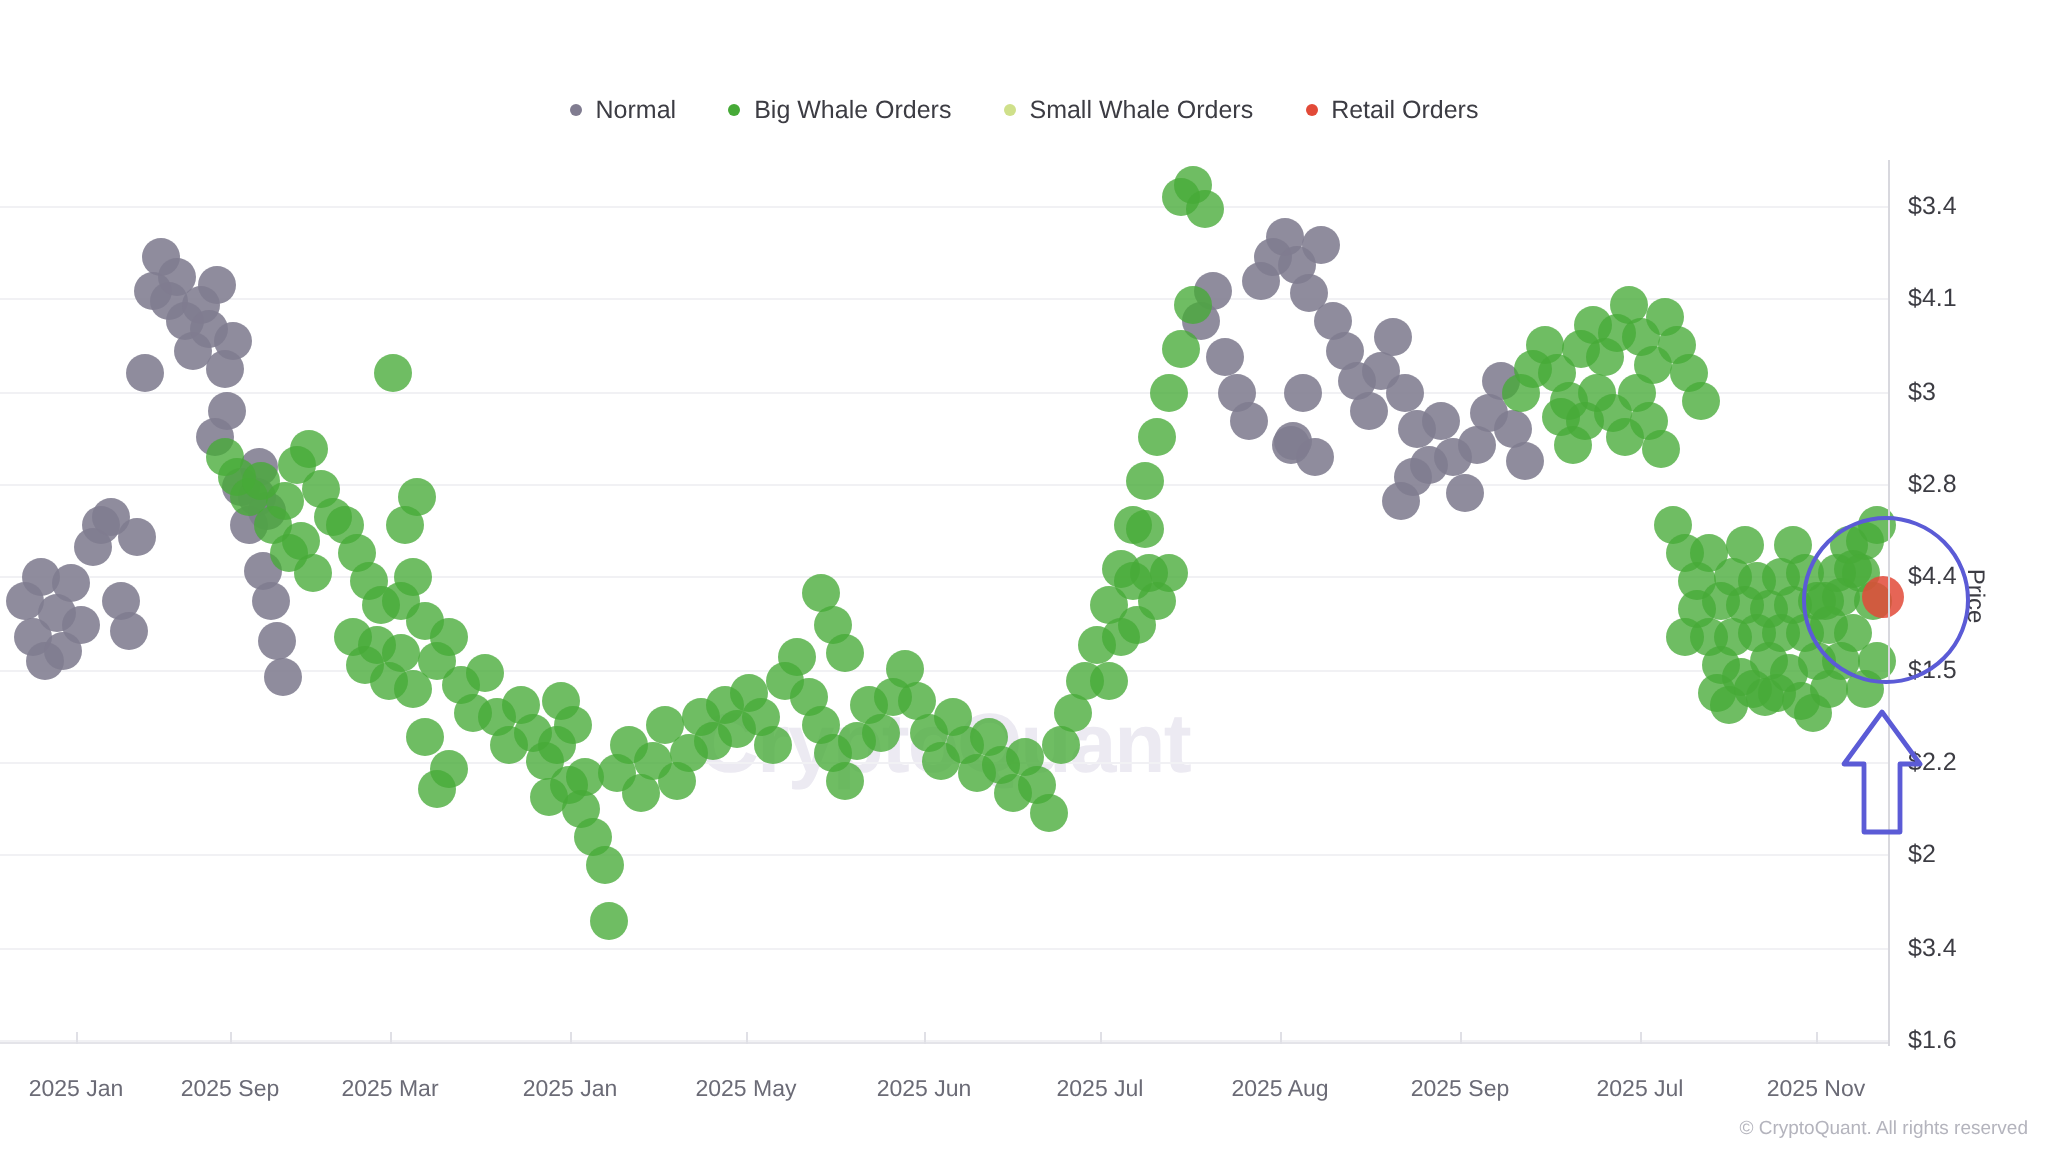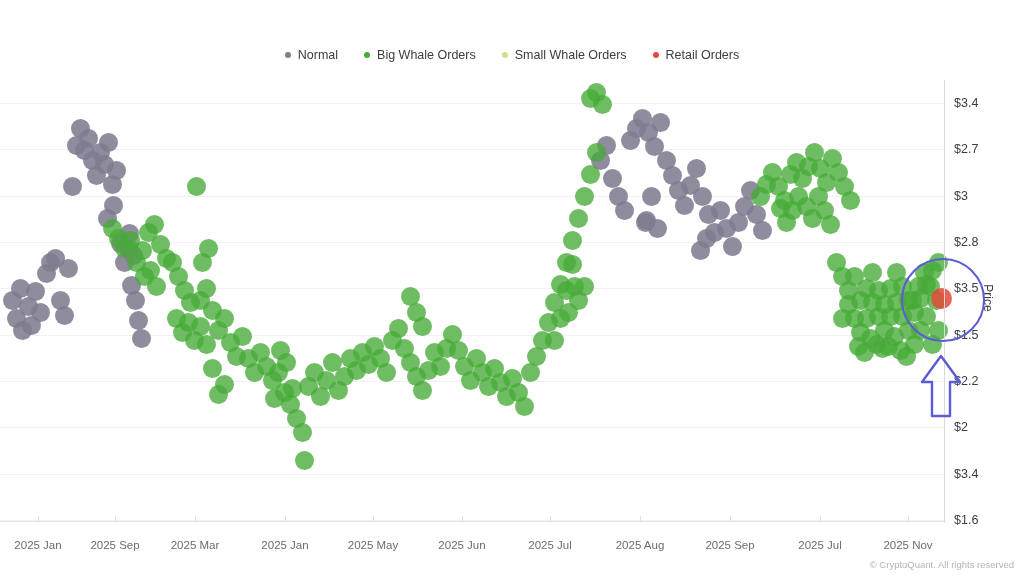--- a/index.html
+++ b/index.html
@@ -91,20 +91,21 @@
         <span class="legend-dot" style="background: rgb(207, 224, 138);"></span>
         <span class="legend-label">Small Whale Orders</span>
       </div>
       <div class="legend-item">
         <span class="legend-dot" style="background: rgb(226, 74, 56);"></span>
         <span class="legend-label">Retail Orders</span>
       </div>
     </div>
 
   <div class="plot" id="plot">
+    <div class="watermark">CryptoQuant</div>
   <div class="gridline" style="top: 440px;"></div>
       <div class="gridline" style="top: 393.684px;"></div>
       <div class="gridline" style="top: 347.368px;"></div>
       <div class="gridline" style="top: 301.053px;"></div>
       <div class="gridline" style="top: 254.737px;"></div>
       <div class="gridline" style="top: 208.421px;"></div>
       <div class="gridline" style="top: 162.105px;"></div>
       <div class="gridline" style="top: 115.789px;"></div>
       <div class="gridline" style="top: 69.4737px;"></div>
       <div class="gridline" style="top: 23.1579px;"></div>
@@ -373,24 +374,24 @@
 
   <div class="axis-y-line"></div>
   <div class="axis-x-line"></div>
 
   <div id="axes">
       <div class="ylabel" style="top: 520px;">$1.6</div>
       <div class="ylabel" style="top: 473.684px;">$3.4</div>
       <div class="ylabel" style="top: 427.368px;">$2</div>
       <div class="ylabel" style="top: 381.053px;">$2.2</div>
       <div class="ylabel" style="top: 334.737px;">$1.5</div>
-      <div class="ylabel" style="top: 288.421px;">$3.5</div>
+      <div class="ylabel" style="top: 288.421px;">$4.4</div>
       <div class="ylabel" style="top: 242.105px;">$2.8</div>
       <div class="ylabel" style="top: 195.789px;">$3</div>
-      <div class="ylabel" style="top: 149.474px;">$2.7</div>
+      <div class="ylabel" style="top: 149.474px;">$4.1</div>
       <div class="ylabel" style="top: 103.158px;">$3.4</div>
       <div class="xtick" style="left: 38px;"></div>
       <div class="xlabel" style="left: 38px;">2025 Jan</div>
       <div class="xtick" style="left: 115px;"></div>
       <div class="xlabel" style="left: 115px;">2025 Sep</div>
       <div class="xtick" style="left: 195px;"></div>
       <div class="xlabel" style="left: 195px;">2025 Mar</div>
       <div class="xtick" style="left: 285px;"></div>
       <div class="xlabel" style="left: 285px;">2025 Jan</div>
       <div class="xtick" style="left: 373px;"></div>

